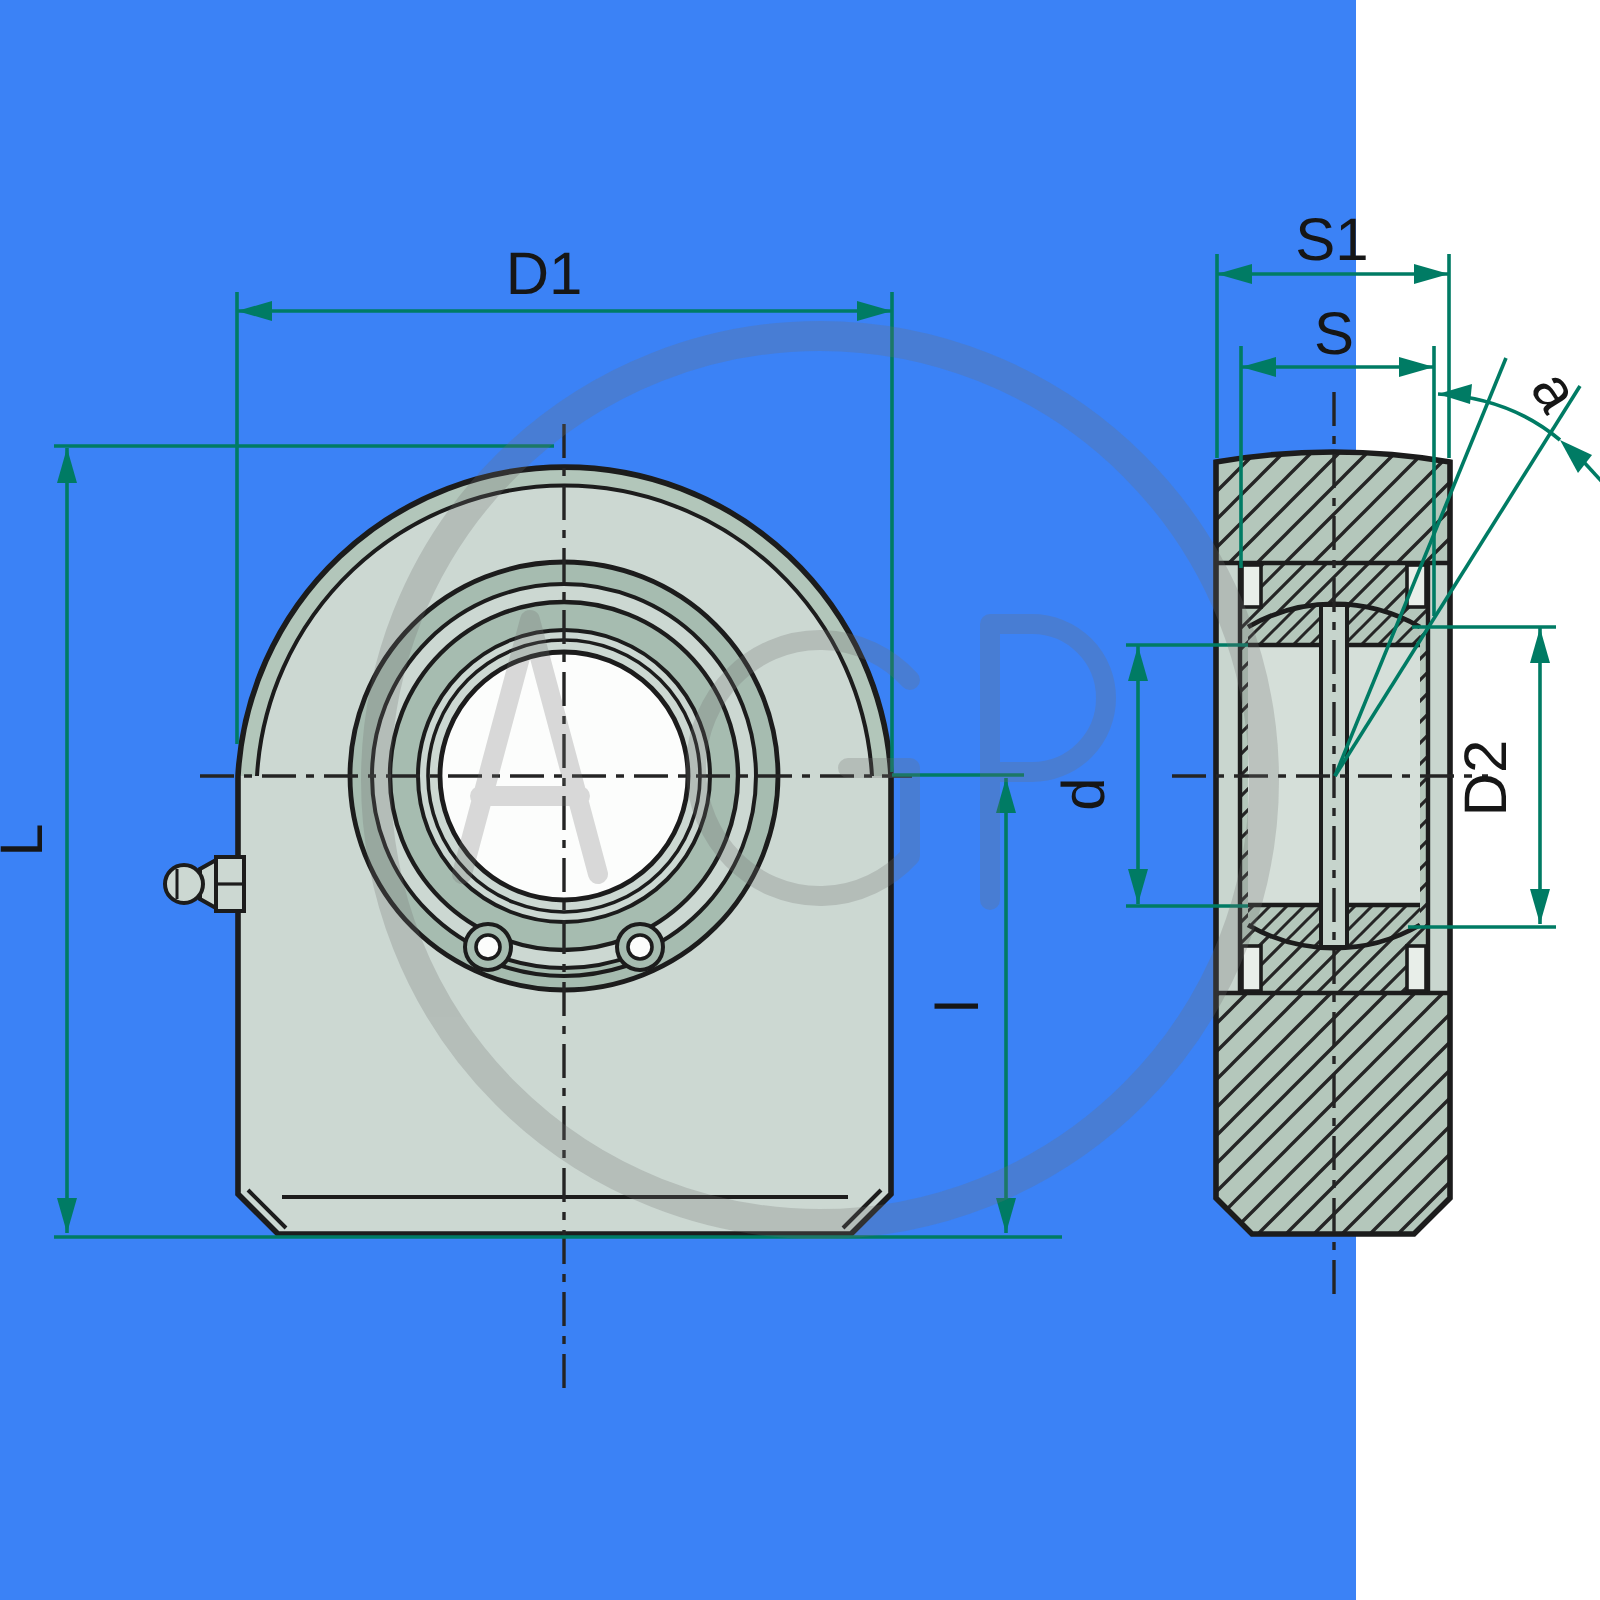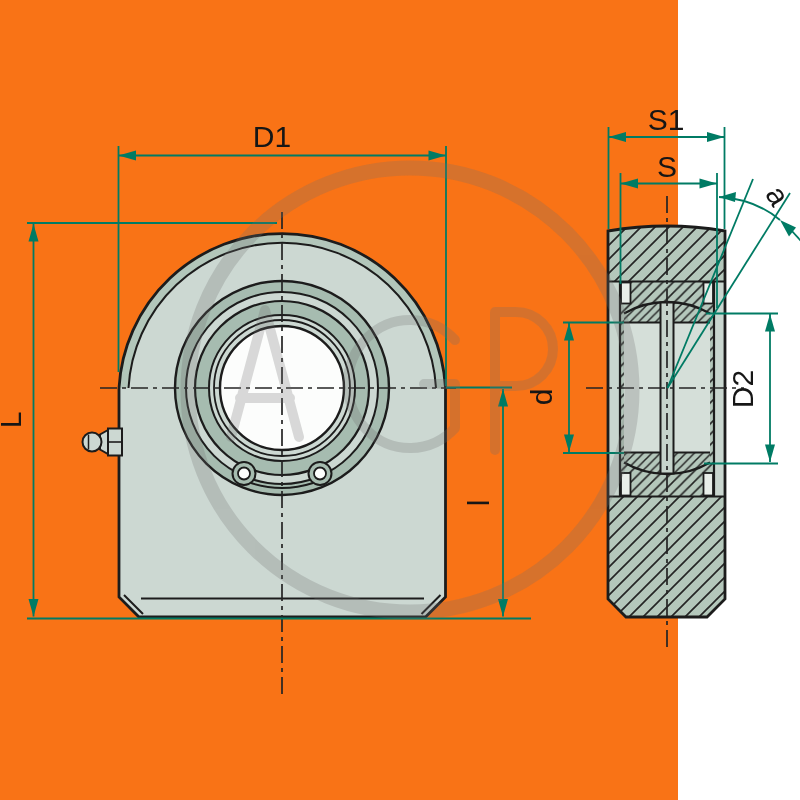--- a/index.html
+++ b/index.html
@@ -1,16 +1,16 @@
 <!DOCTYPE html>
 <html><head>
 <meta charset="utf-8">
 <style>
   html,body{margin:0;padding:0;background:#ffffff;width:800px;height:800px;overflow:hidden;}
-  #stage{position:relative;width:678px;height:800px;background:#f97316;}
+  #stage{position:relative;width:678px;height:800px;background:#3b82f6;}
   svg{position:absolute;left:0;top:0;}
   text{font-family:"Liberation Sans", sans-serif;font-weight:500;fill:#161616;}
   .dimlabel{font-size:30px;}
   .wm-letter{stroke:#6f6f6f;stroke-width:10;fill:none;stroke-linecap:round;stroke-linejoin:round;}
 </style>
 </head>
 <body>
 
 <div id="stage">
 <svg width="800" height="800" viewBox="0 0 800 800">

